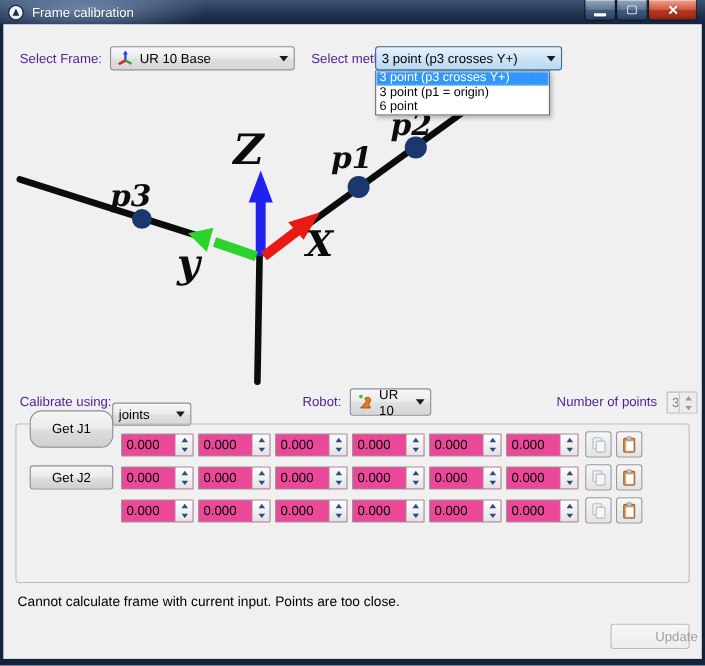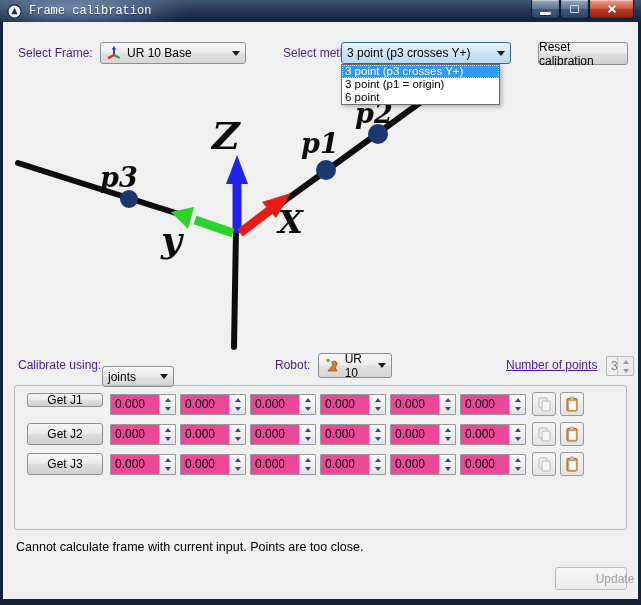--- a/index.html
+++ b/index.html
@@ -4,21 +4,21 @@
 <style>
   html,body{margin:0;padding:0;}
   body{width:641px;height:605px;position:relative;font-family:"Liberation Sans",sans-serif;
        background:#14233c;overflow:hidden;-webkit-font-smoothing:antialiased;}
   .window{position:absolute;inset:0;}
   
   .titlebar{position:absolute;left:0;top:0;right:0;height:22px;
     background:
       radial-gradient(160px 34px at 75px 9px, rgba(165,190,225,.55), rgba(165,190,225,0) 72%),
       linear-gradient(#3e5575, #21334f 55%, #132440);
-    display:flex;align-items:center;font-family:Liberation Mono, monospace;}
+    display:flex;align-items:center;}
   .app-icon{width:15px;height:15px;margin-left:7px;flex:0 0 auto;}
   .title-text{color:#fff;font-size:12px;margin-left:7px;
     text-shadow:0 0 8px rgba(130,170,220,.9),0 1px 2px rgba(0,0,0,.6);}
   .winbtns{position:absolute;right:7px;top:0;display:flex;}
   .winbtn{height:19px;border:1px solid #0d1a2c;border-top:none;border-radius:0 0 4px 4px;
     box-sizing:border-box;display:flex;align-items:center;justify-content:center;
     box-shadow:inset 0 1px 0 rgba(255,255,255,.4), inset 0 -2px 3px rgba(0,0,0,.18);}
   .winbtn.min,.winbtn.max{width:29px;background:linear-gradient(#97a9be,#5e7593 48%,#40597c 52%,#33496c);}
   .winbtn.close{width:45px;background:linear-gradient(#efa392,#d25740 48%,#b93723 52%,#9e2a17);}
   .glyph-min{width:11px;height:3px;background:#fff;border-radius:1px;transform:translateY(4px);
@@ -121,21 +121,21 @@
 
       <text x="209" y="127" font-family="DejaVu Serif, serif" font-style="italic" font-weight="bold" font-size="38" fill="#0c0c0c">Z</text>
       <text x="275" y="211" font-family="DejaVu Serif, serif" font-style="italic" font-weight="bold" font-size="32" fill="#0c0c0c">X</text>
       <text x="158" y="230" font-family="DejaVu Serif, serif" font-style="italic" font-weight="bold" font-size="36" fill="#0c0c0c">y</text>
       <text x="298" y="131" font-family="DejaVu Serif, serif" font-style="italic" font-weight="bold" font-size="27" fill="#0c0c0c">p1</text>
       <text x="352" y="101" font-family="DejaVu Serif, serif" font-style="italic" font-weight="bold" font-size="27" fill="#0c0c0c">p2</text>
       <text x="97" y="165" font-family="DejaVu Serif, serif" font-style="italic" font-weight="bold" font-size="27" fill="#0c0c0c">p3</text>
     </svg>
 
     <span class="lbl row1-z" style="left:15px;top:20px;position:absolute;">Select Frame:</span>
-    <div class="combo" style="left:97px;top:20px;width:146px;height:22px;">
+    <div class="combo" style="left:97px;top:20px;width:168px;height:22px;">
       <svg width="16" height="16" viewBox="0 0 16 16">
         <line x1="8" y1="3.5" x2="8" y2="10" stroke="#2b3bd6" stroke-width="2"></line>
         <polygon points="8,1 5.7,4.5 10.3,4.5" fill="#2b3bd6"></polygon>
         <line x1="8" y1="10" x2="2" y2="13.3" stroke="#cf2a1f" stroke-width="2.4"></line>
         <line x1="8" y1="10" x2="13.5" y2="13" stroke="#2da02d" stroke-width="2"></line>
       </svg>
       <span style="margin-left:5px;">UR 10 Base</span>
       <span class="arrow-down"></span>
     </div>
 
@@ -143,54 +143,53 @@
     <div class="combo blue" style="left:338px;top:20px;width:170px;height:22px;z-index:31;">
       <span>3 point (p3 crosses Y+)</span>
       <span class="arrow-down"></span>
     </div>
     <div class="popup">
       <div class="item sel">3 point (p3 crosses Y+)</div>
       <div class="item">3 point (p1 = origin)</div>
       <div class="item">6 point</div>
     </div>
 
-    <div class="btn" style="left:535px;top:20px;width:90px;height:23px;">Reset calibration</div>
 
     <span class="lbl" style="left:15px;top:332px;position:absolute;">Calibrate using:</span>
     <div class="combo" style="left:99px;top:344px;width:72px;height:21px;">
       <span>joints</span>
       <span class="arrow-down"></span>
     </div>
 
     <span class="lbl" style="left:272px;top:332px;position:absolute;">Robot:</span>
     <div class="combo" style="left:315px;top:331px;width:74px;height:25px;align-items:center;">
       <svg width="17" height="17" viewBox="0 0 17 17">
         <path d="M4 14 h9 l-1.6 -3.2 l2.2 -4.4 l-2.4 -2.6 l-3.4 1.2 l1.4 3 l-3.4 4 z" fill="#e6781e" stroke="#8a4a10" stroke-width="0.8"></path>
         <circle cx="4.2" cy="3.4" r="1.7" fill="#35c42f"></circle>
       </svg>
       <span style="margin-left:4px;">UR 10</span>
       <span class="arrow-down"></span>
     </div>
 
-    <span class="lbl" style="left:503px;top:332px;position:absolute;text-decoration:underline;">Number of points</span>
+    <span class="lbl" style="left:503px;top:332px;position:absolute;">Number of points</span>
     <div class="spin disabled" style="left:603px;top:334px;width:28px;height:20px;">
       <span class="val">3</span>
       <span class="ud">
           <span>
             <i class="tri-up"></i>
           </span>
           <span>
             <i class="tri-dn"></i>
           </span>
         </span>
     </div>
 
     <div class="groupbox"></div>
 
-    <div class="btn" style="left:24px;top:371px;width:76px;height:14px;">Get J1</div>
+    <div class="btn" style="left:24px;top:351px;width:76px;height:34px;border-radius:11px;">Get J1</div>
     <div class="spin" style="left:107px;top:372px;width:66px;height:21px;">
         <span class="val">0.000</span>
         <span class="ud">
           <span>
             <i class="tri-up"></i>
           </span>
           <span>
             <i class="tri-dn"></i>
           </span>
         </span>
@@ -338,21 +337,20 @@
       </svg>
     </div>
     <div class="iconbtn" style="left:557px;top:400px;">
       <svg width="16" height="16" viewBox="0 0 16 16">
         <rect x="3" y="2.5" width="10" height="12.5" rx="1" fill="#d8903f" stroke="#a8671f"></rect>
         <rect x="6" y="1" width="4" height="3" rx="0.8" fill="#c9cdd2" stroke="#8a8f96" stroke-width="0.7"></rect>
         <rect x="5" y="5" width="7" height="9" fill="#ffffff" stroke="#c6c6c6" stroke-width="0.7"></rect>
       </svg>
     </div>
 
-    <div class="btn" style="left:24px;top:431px;width:76px;height:22px;">Get J3</div>
     <div class="spin" style="left:107px;top:432px;width:66px;height:21px;">
         <span class="val">0.000</span>
         <span class="ud">
           <span>
             <i class="tri-up"></i>
           </span>
           <span>
             <i class="tri-dn"></i>
           </span>
         </span>

